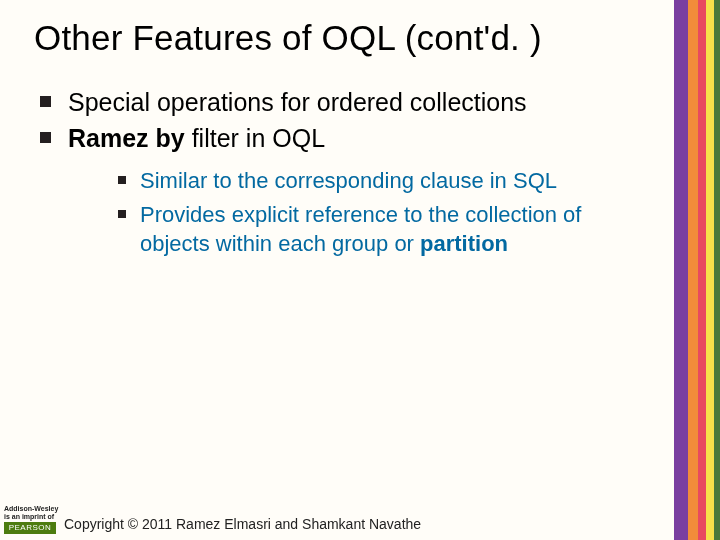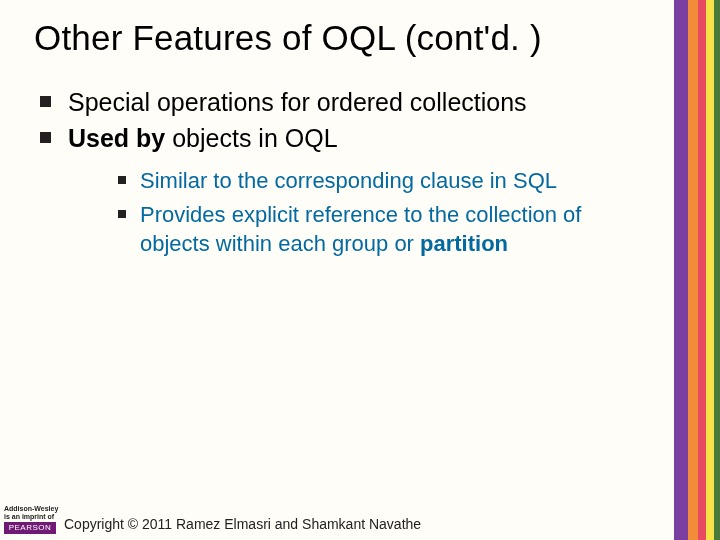--- a/index.html
+++ b/index.html
@@ -63,21 +63,21 @@
     position:absolute;left:0;top:10px;
     width:8px;height:8px;
     background:#241f20;
   }
   .footer{
     position:absolute;left:0;bottom:0;width:720px;height:30px;
   }
   .pearson{
     position:absolute;left:4px;bottom:6px;
     width:52px;height:12px;
-    background:#701a75;
+    background:#4d7c0f;
     color:#fff;font-size:8px;line-height:12px;
     text-align:center;letter-spacing:.5px;
     font-family:Arial,sans-serif;
   }
   .aw{
     position:absolute;left:4px;bottom:20px;
     font-size:7px;color:#222;line-height:1.05;
     font-family:Arial,sans-serif;
     font-weight:bold;
   }
@@ -94,21 +94,21 @@
 <div class="stripe s3"></div>
 <div class="stripe s4"></div>
 <div class="stripe s5"></div>
 
 <div class="canvas">
   <div class="title">Other Features of OQL (cont'd. )</div>
 
   <ul class="main">
     <li>Special operations for ordered collections</li>
     <li>
-      <b>Used by</b><span> objects in OQL</span>
+      <b>Ramez by</b><span> filter in OQL</span>
       <ul class="sub">
         <li>Similar to the corresponding clause in SQL</li>
         <li>
           <span>Provides explicit reference to the collection of objects within each group or </span><b>partition</b>
         </li>
       </ul>
     </li>
   </ul>
 </div>
 

